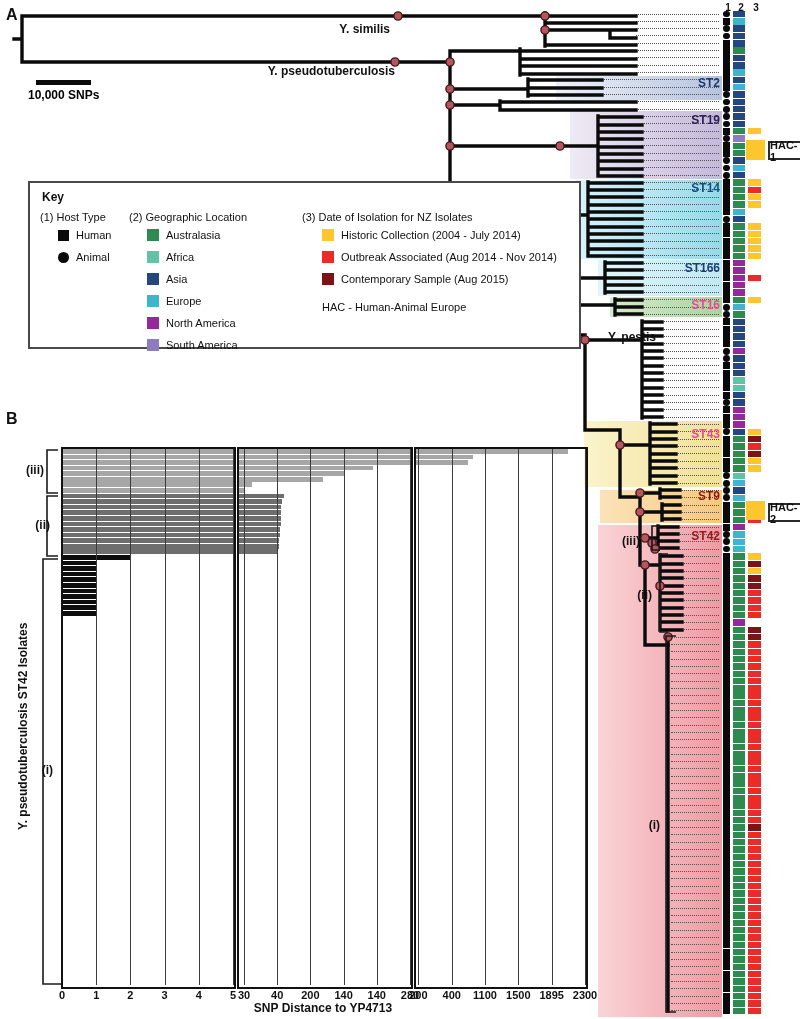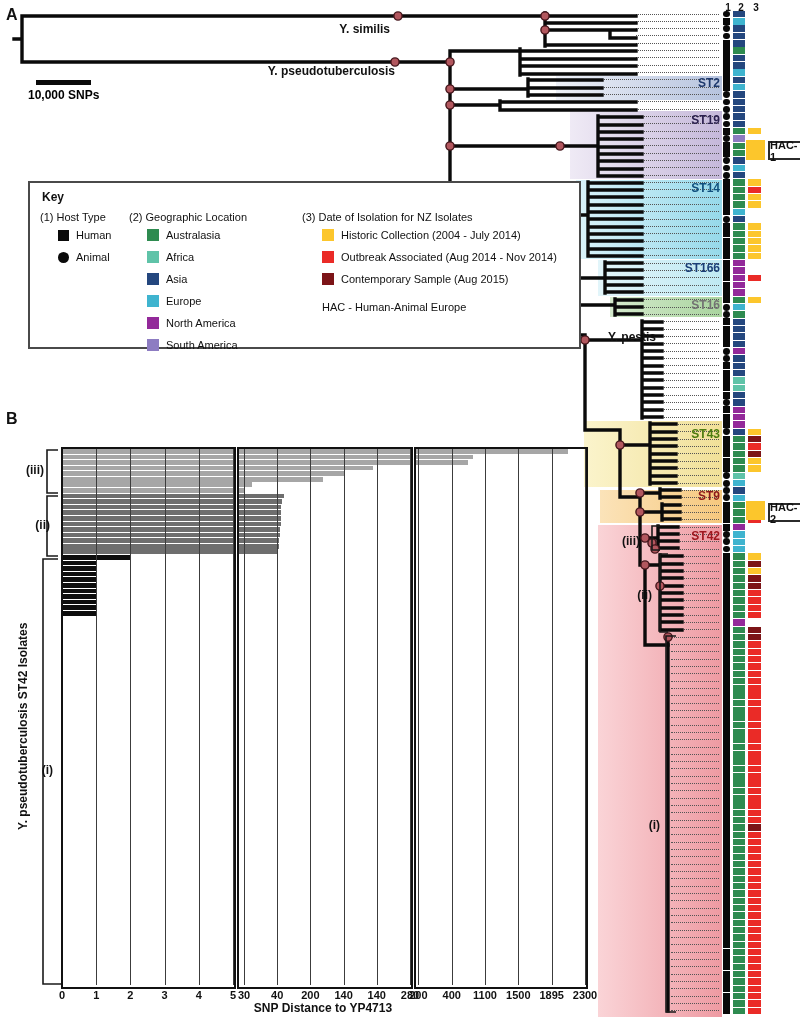--- a/index.html
+++ b/index.html
@@ -634,22 +634,22 @@
       <div class="col-head" style="left: 722px; top: 2px; width: 12px; text-align: center;">1</div>
       <div class="col-head" style="left: 735px; top: 2px; width: 12px; text-align: center;">2</div>
       <div class="col-head" style="left: 750px; top: 2px; width: 12px; text-align: center;">3</div>
     </div>
 
   <div id="bandlabels">
       <div class="band-label" style="left: 640px; top: 76px; width: 80px; color: rgb(31, 58, 110);">ST2</div>
       <div class="band-label" style="left: 640px; top: 113px; width: 80px; color: rgb(44, 33, 80);">ST19</div>
       <div class="band-label" style="left: 640px; top: 181px; width: 80px; color: rgb(17, 80, 126);">ST14</div>
       <div class="band-label" style="left: 640px; top: 261px; width: 80px; color: rgb(27, 63, 119);">ST166</div>
-      <div class="band-label" style="left: 640px; top: 298px; width: 80px; color: #737373;">ST16</div>
-      <div class="band-label" style="left: 640px; top: 427px; width: 80px; color: #4d7c0f;">ST43</div>
+      <div class="band-label" style="left: 640px; top: 298px; width: 80px; color: #ec4899;">ST16</div>
+      <div class="band-label" style="left: 640px; top: 427px; width: 80px; color: #ec4899;">ST43</div>
       <div class="band-label" style="left: 640px; top: 489px; width: 80px; color: rgb(140, 26, 26);">ST9</div>
       <div class="band-label" style="left: 640px; top: 529px; width: 80px; color: rgb(160, 24, 32);">ST42</div>
     </div>
 
   <div id="sublabels">
       <div class="grp-label" style="left: 600px; top: 534px; width: 40px;">(iii)</div>
       <div class="grp-label" style="left: 612px; top: 588px; width: 40px;">(ii)</div>
       <div class="grp-label" style="left: 620px; top: 818px; width: 40px;">(i)</div>
     </div>
 

